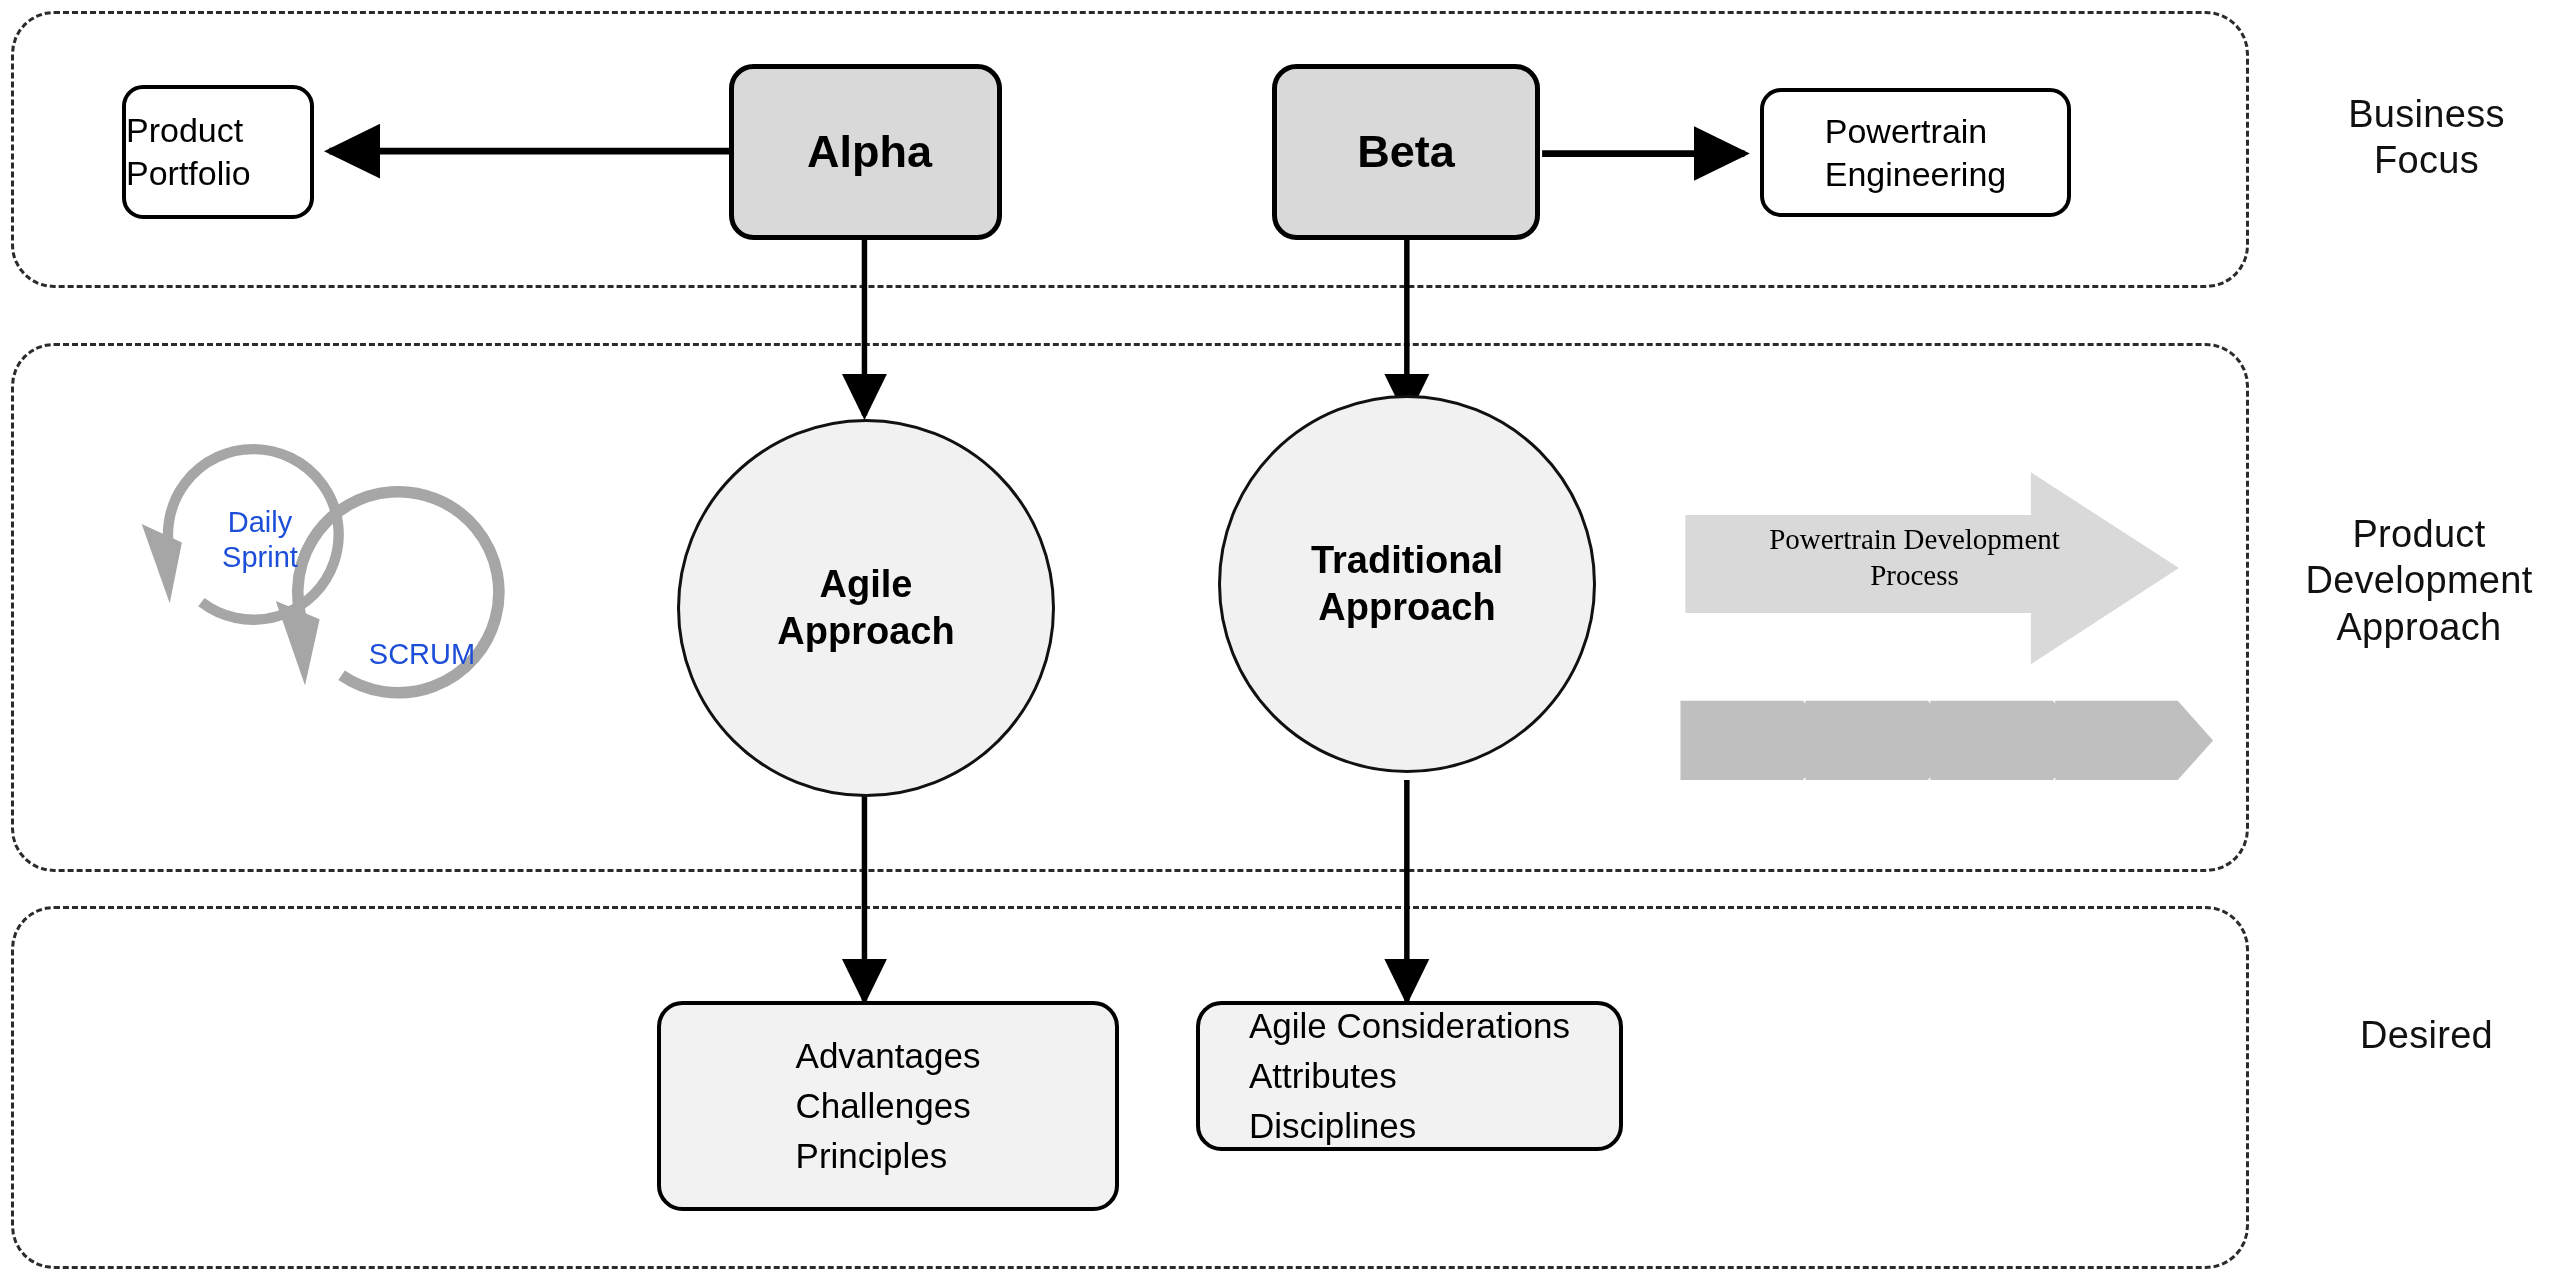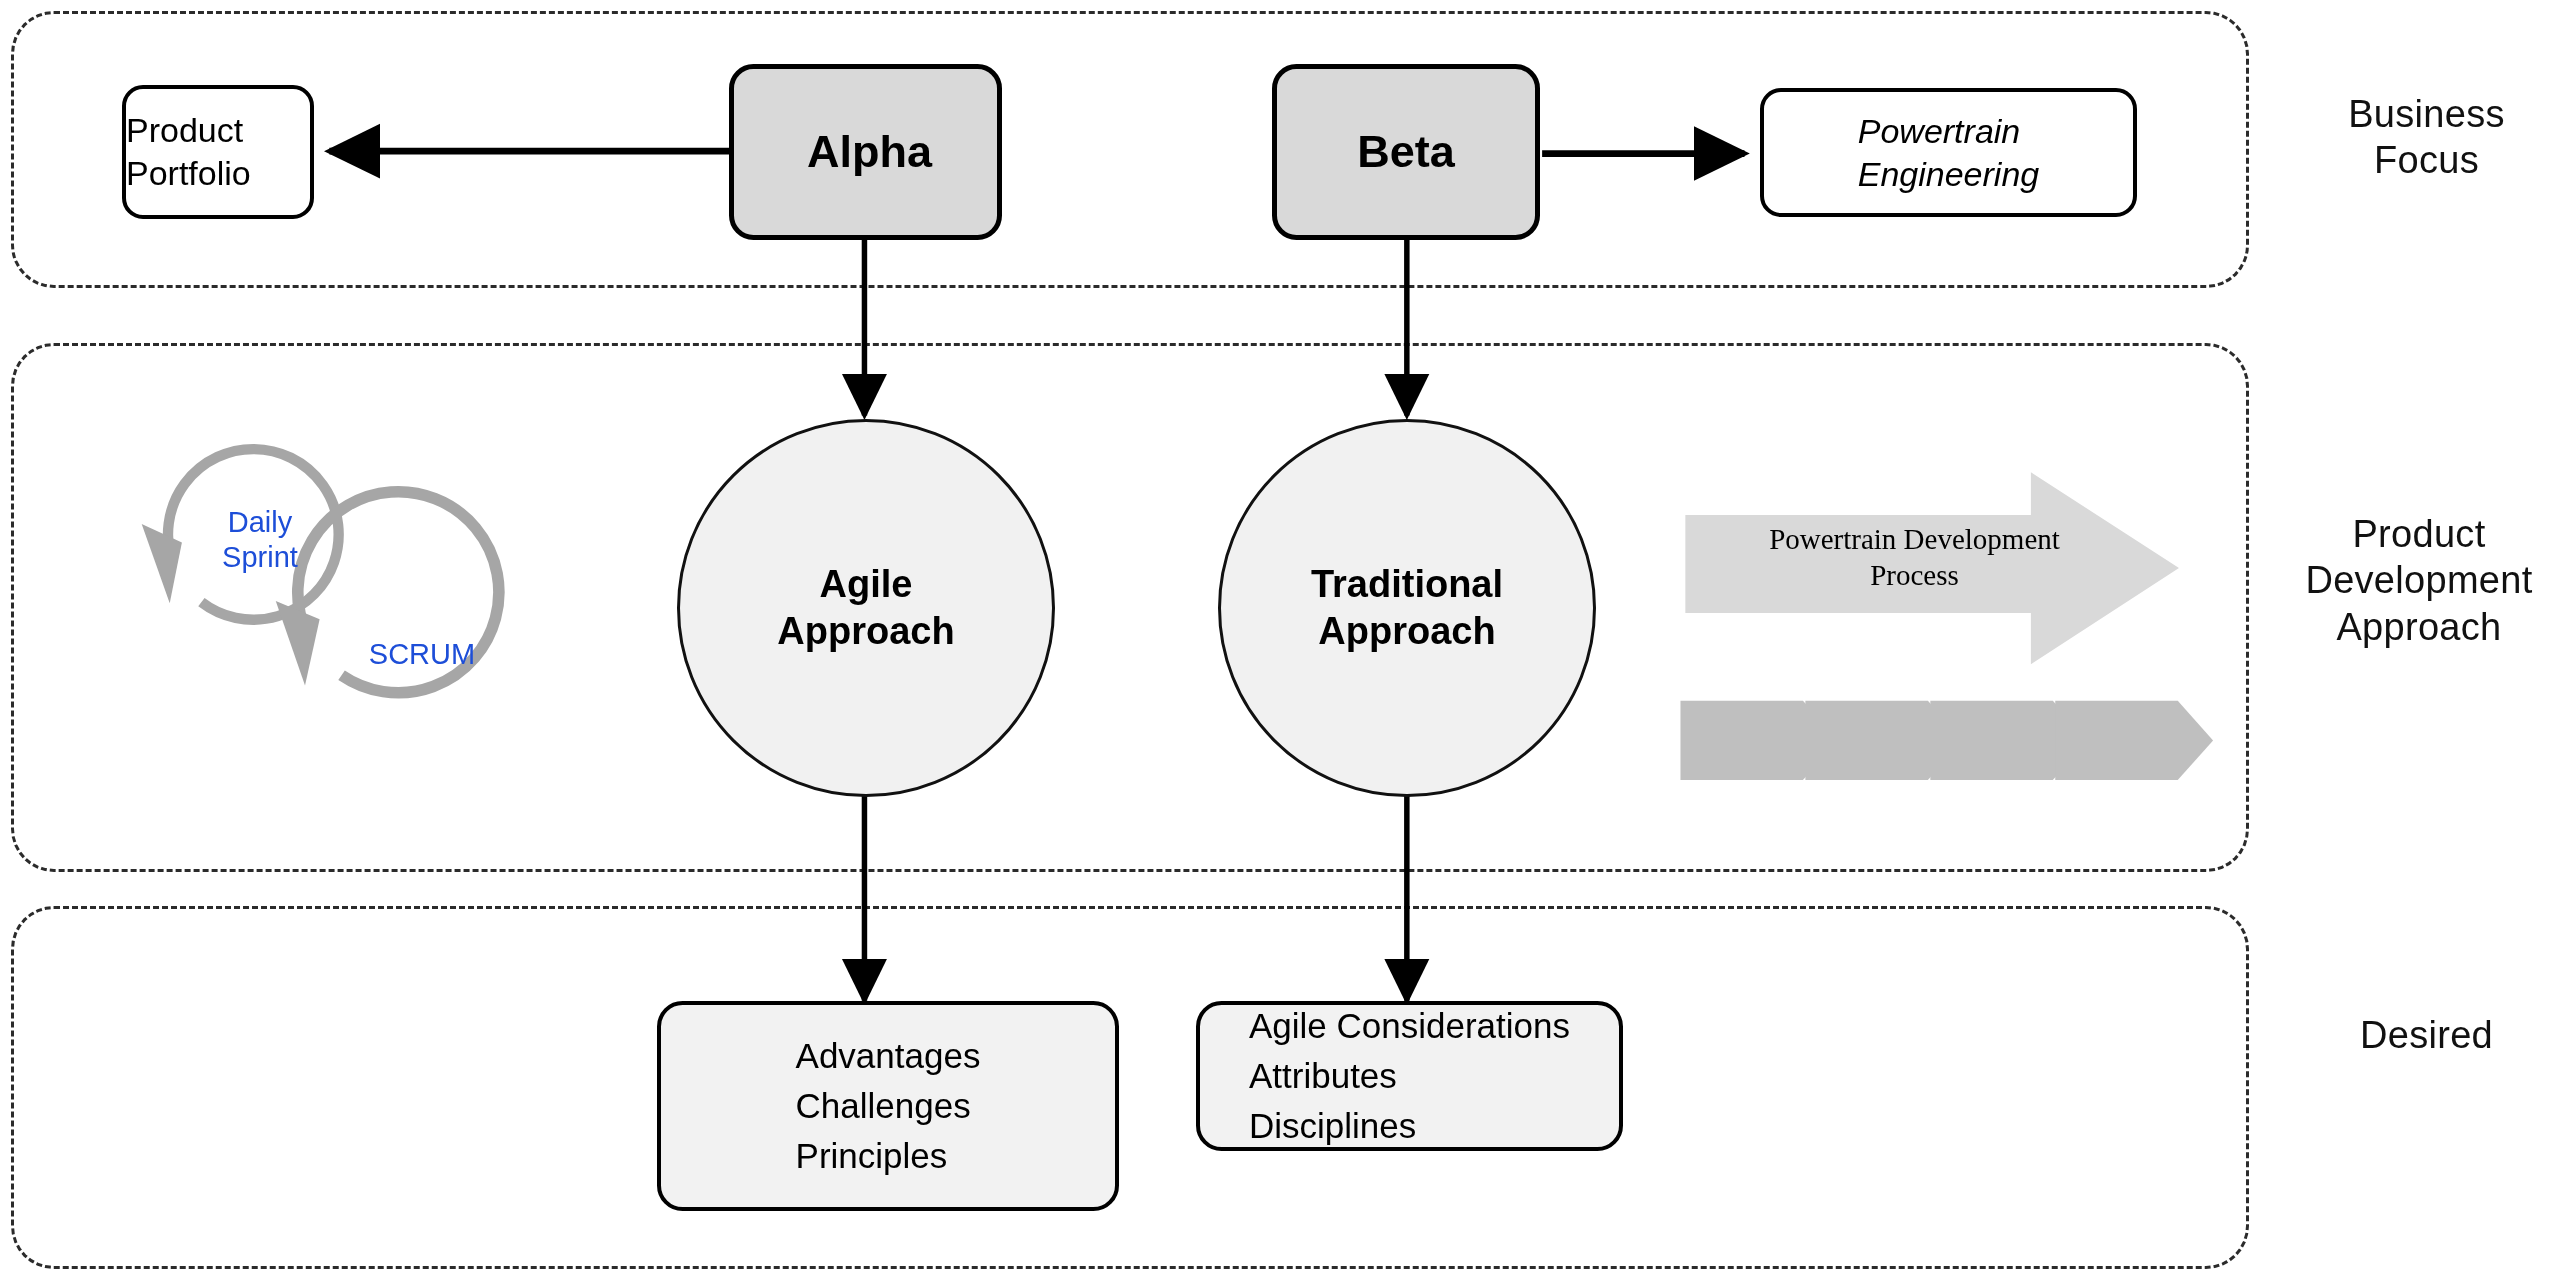--- a/index.html
+++ b/index.html
@@ -91,35 +91,35 @@
   </div>
 
   <div class="nodebox box-gray" style="left:729px;top:64px;width:273px;height:176px;padding-left:8px;">
     <span>Alpha</span>
   </div>
 
   <div class="nodebox box-gray" style="left:1272px;top:64px;width:268px;height:176px;">
     <span>Beta</span>
   </div>
 
-  <div class="nodebox box-white" style="left:1760px;top:88px;width:377px;height:129px;font-style:italic;">
+  <div class="nodebox box-white" style="left:1760px;top:88px;width:311px;height:129px;">
     <span>
       <span style="display:block">Powertrain</span>
       <span style="display:block">Engineering</span>
     </span>
   </div>
 
   <div class="circle" style="left:677px;top:419px;width:378px;height:378px;">
     <span>
       <span style="display:block">Agile</span>
       <span style="display:block">Approach</span>
     </span>
   </div>
 
-  <div class="circle" style="left:1218px;top:419px;width:378px;height:378px;">
+  <div class="circle" style="left:1218px;top:395px;width:378px;height:378px;">
     <span>
       <span style="display:block">Traditional</span>
       <span style="display:block">Approach</span>
     </span>
   </div>
 
   <div class="loop-label" style="left:193px;top:505px;width:134px;">
     <div>Daily</div>
     <div>Sprint</div>
   </div>

